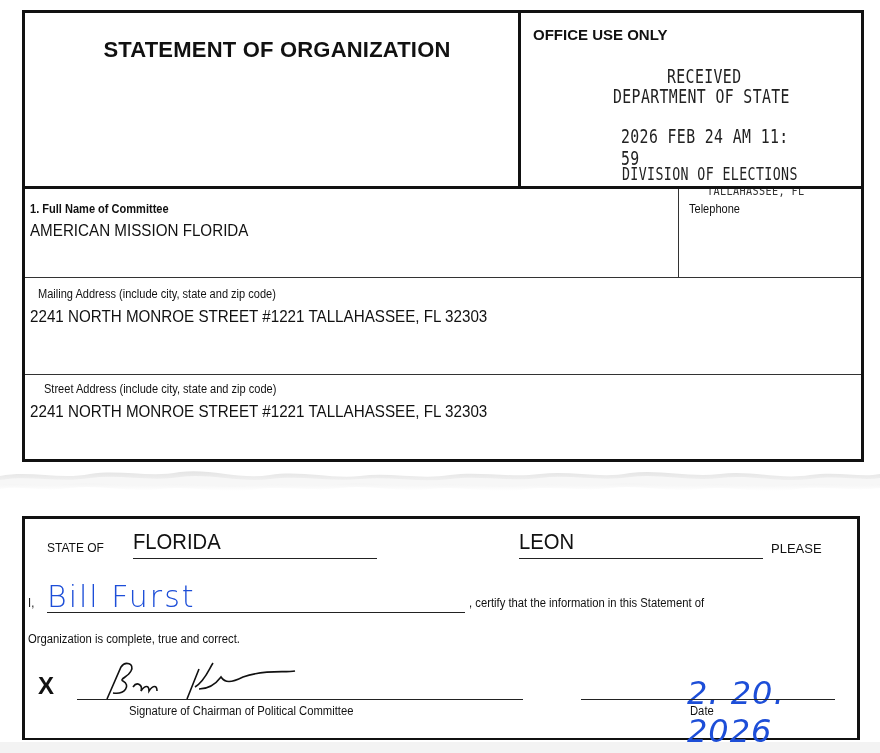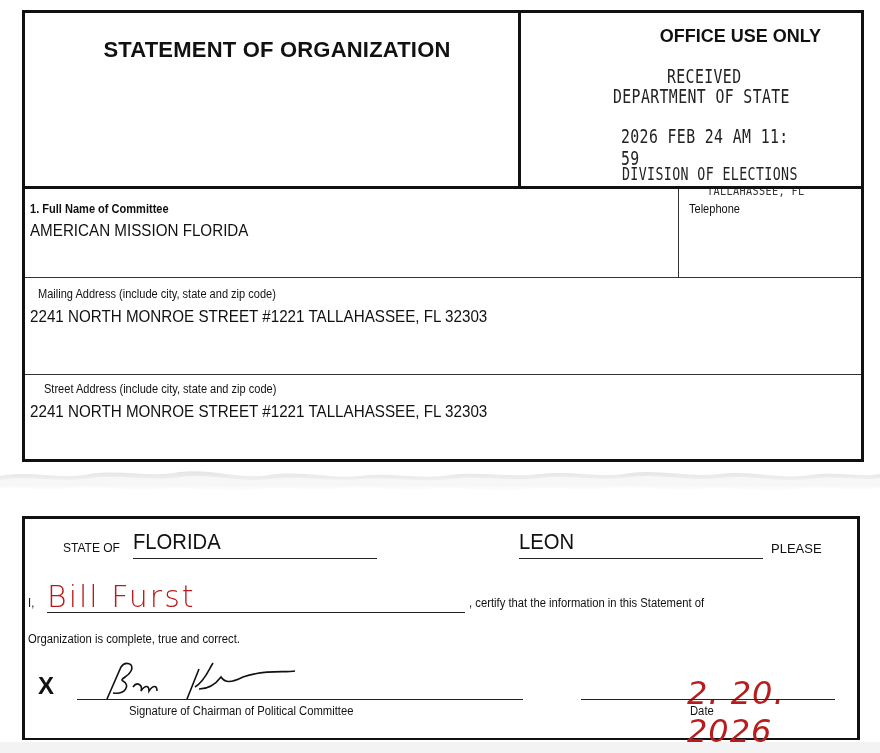--- a/index.html
+++ b/index.html
@@ -13,21 +13,21 @@
     left: 22px; top: 10px; width: 842px; height: 452px;
     border-left: 3px solid #111; border-right: 3px solid #111; border-top: 3px solid #111;
     border-bottom: 3px solid #111; box-sizing: border-box;
   }
   .title-box { left: 0; top: 0; width: 496px; height: 175px; border-right: 3px solid #111; box-sizing: border-box; }
   .title-main {
     left: 4px; width: 496px; top: 24px; text-align: center; font-weight: bold; font-size: 22px; line-height: 26px; letter-spacing: 0.2px;
   }
   .please-type { left: 0; width: 496px; top: 108px; text-align: center; font-weight: bold; font-size: 12.5px; }
   .office-box { left: 496px; top: 0; width: 340px; height: 175px; }
-  .office-label { left: 0; width: 300px; top: 13px; text-align: right; font-weight: bold; font-size: 18px; }
+  .office-label { left: 0; width: 300px; top: 13px; text-align: left; font-weight: bold; font-size: 15px; padding-left: 12px; }
   .stamp { font-family: "DejaVu Sans Mono", monospace; color: #222; letter-spacing: 0.5px; transform: scaleX(0.78); transform-origin: left center; }
   .stamp-received { left: 146px; top: 52px; font-size: 19px; }
   .stamp-dept { left: 92px; top: 72px; font-size: 19px; }
   .stamp-date { left: 100px; top: 112px; font-size: 19px; }
   .stamp-div { left: 101px; top: 151px; font-size: 17px; }
   .stamp-tall { left: 186px; top: 170px; font-size: 13px; color: #333; }
   .hline { height: 3px; background: #111; }
   .hline-thin { height: 1px; background: #333; }
   .field-label-bold { font-weight: bold; font-size: 12px; transform: scaleX(0.92); transform-origin: left; }
   .field-label { font-size: 12px; transform: scaleX(0.92); transform-origin: left; }
@@ -37,21 +37,21 @@
   
   .torn { left: 0; top: 466px; width: 880px; height: 36px; }
 
   
   .lower {
     left: 22px; top: 516px; width: 838px; height: 224px;
     border: 3px solid #111; box-sizing: border-box; border-bottom-width: 2px;
   }
   .small-caps { font-size: 13px; }
   .underline { height: 1px; background: #222; }
-  .hand { font-family: "DejaVu Sans", sans-serif; font-weight: 200; color: #b91c1c; }
+  .hand { font-family: "DejaVu Sans", sans-serif; font-weight: 200; color: #1d4ed8; }
   .cert-text { font-size: 12.5px; transform: scaleX(0.9); transform-origin: left; white-space: nowrap; }
   .sig-caption { font-size: 12.5px; transform: scaleX(0.9); transform-origin: left; white-space: nowrap; }
   .bottom-shade { left: 0; top: 742px; width: 880px; height: 11px; background: #f3f3f3; }
 </style>
 </head>
 <body>
 
 <div class="abs upper">
 
   <div class="abs title-box">
@@ -95,21 +95,21 @@
         <stop offset="0" stop-color="#dddddd"></stop>
         <stop offset="1" stop-color="#ffffff"></stop>
       </linearGradient>
     </defs>
     <path d="M0,10 C30,4 60,14 90,8 C120,3 150,12 180,6 C210,2 240,14 270,9 C300,4 330,13 360,10 C390,6 420,14 450,9 C480,5 510,12 540,8 C570,4 600,13 630,7 C660,3 690,12 720,8 C750,4 780,14 810,9 C840,5 860,12 880,8 L880,22 C850,26 820,18 790,24 C760,28 730,19 700,23 C670,27 640,18 610,22 C580,26 550,19 520,24 C490,28 460,19 430,23 C400,27 370,18 340,22 C310,26 280,19 250,24 C220,28 190,19 160,23 C130,27 100,18 70,22 C40,26 20,19 0,23 Z" fill="url(#sh)" opacity="0.8"></path>
     <path d="M0,14 C30,9 60,17 90,12 C120,8 150,16 180,11 C210,7 240,17 270,13 C300,9 330,16 360,13 C390,10 420,17 450,13 C480,9 510,16 540,12 C570,8 600,16 630,11 C660,7 690,16 720,12 C750,8 780,17 810,13 C840,9 860,15 880,12 L880,18 C850,22 820,15 790,19 C760,23 730,16 700,19 C670,22 640,15 610,18 C580,22 550,16 520,20 C490,23 460,16 430,19 C400,22 370,15 340,18 C310,22 280,16 250,20 C220,23 190,16 160,19 C130,22 100,15 70,18 C40,22 20,16 0,19 Z" fill="#f7f7f7"></path>
   </svg>
 </div>
 
 <div class="abs lower">
-  <div class="abs small-caps" style="left:22px; top:22px; font-size:12px;margin-left:16px;">STATE OF</div>
+  <div class="abs small-caps" style="left:22px; top:22px; font-size:12px;">STATE OF</div>
   <div class="abs" style="left:108px; top:10px; font-size:22px; transform:scaleX(0.92); transform-origin:left;">FLORIDA</div>
   <div class="abs underline" style="left:108px; top:39px; width:244px;"></div>
 
   <div class="abs" style="left:494px; top:10px; font-size:22px; transform:scaleX(0.92); transform-origin:left;">LEON</div>
   <div class="abs underline" style="left:494px; top:39px; width:244px;"></div>
   <div class="abs" style="left:746px; top:22px; font-size:13px;">PLEASE</div>
 
   <div class="abs cert-text" style="left:3px; top:77px;">I,</div>
   <div class="abs hand" style="left:22px; top:60px; font-size:30px; letter-spacing:2px;">Bill Furst</div>
   <div class="abs underline" style="left:22px; top:93px; width:418px;"></div>

